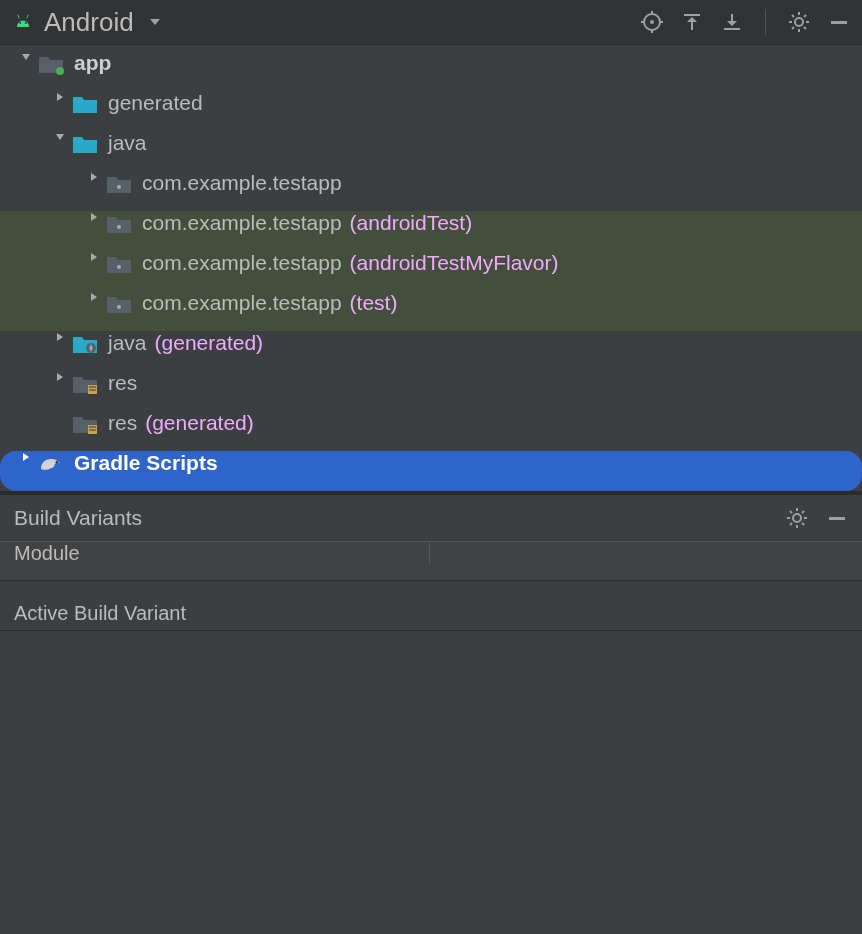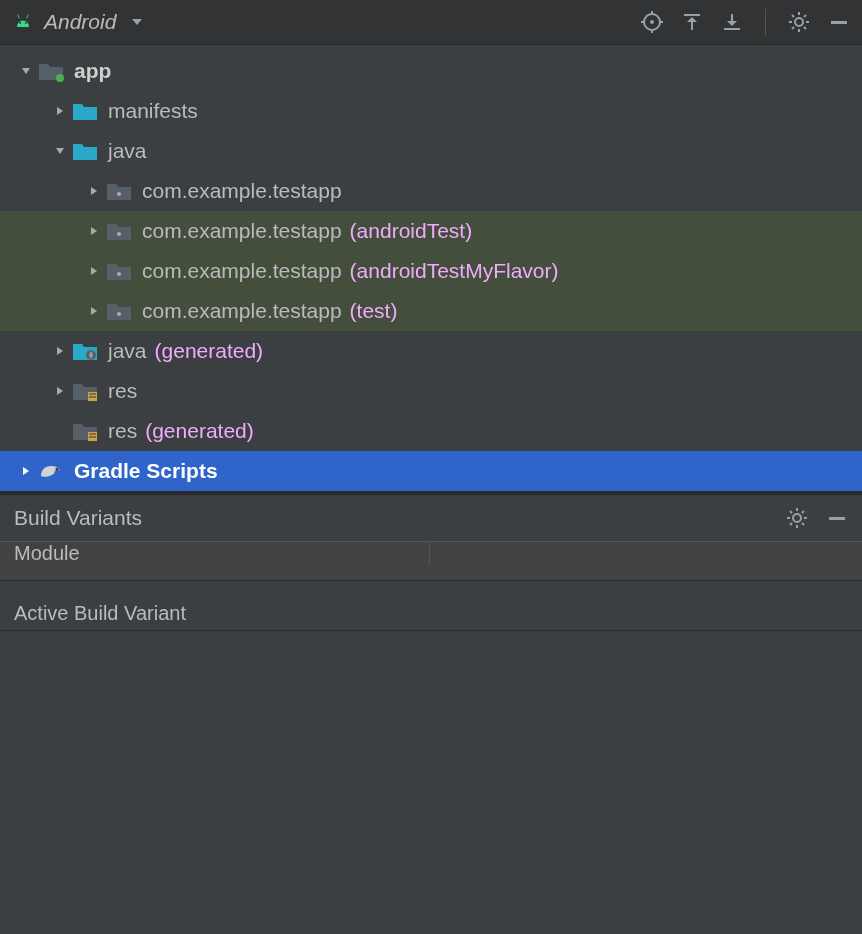--- a/index.html
+++ b/index.html
@@ -17,35 +17,35 @@
   .toolbar {
     height: 45px;
     background: #313335;
     display: flex;
     align-items: center;
     padding: 0 12px;
     border-bottom: 1px solid #2b2b2b;
   }
   .toolbar-left { display: flex; align-items: center; gap: 10px; flex: 1; }
   .toolbar-right { display: flex; align-items: center; gap: 18px; }
-  .toolbar-title { color: #bbbbbb; font-size: 21px; font-style: italic; }
+  .toolbar-title { color: #bbbbbb; font-size: 26px; }
   .toolbar-icon { width: 22px; height: 22px; display: flex; align-items: center; justify-content: center; cursor: pointer; }
   .toolbar-sep { width: 1px; height: 26px; background: #555; margin: 0 4px; }
 
   
   .tree { padding-top: 6px; }
   .tree-row {
     height: 40px;
     display: flex;
-    align-items: center;
+    align-items: flex-start;
     padding-right: 12px;
     white-space: nowrap;
     cursor: pointer;
   }
-  .tree-row.selected { background: #2f65ca; color: #fff; }
+  .tree-row.selected { background: #2f65ca; color: #fff; border-radius: 16px; }
   .tree-row.greenish { background: #434e3d; }
   .tree-row .chevron {
     width: 24px; display: inline-flex; justify-content: center; align-items: center;
     color: #aaa; font-size: 13px;
   }
   .tree-row.selected .chevron { color: #fff; }
   .tree-row .icon {
     width: 26px; height: 26px; margin-right: 10px; display: inline-flex; align-items: center; justify-content: center; flex-shrink: 0;
   }
   .label { color: #bbbbbb; font-size: 21px; }
@@ -198,21 +198,21 @@
     <span class="chevron">
       <svg width="12" height="12" viewBox="0 0 12 12">
           <path d="M3 2 L9 6 L3 10 Z" fill="#aaa"></path>
         </svg>
     </span>
     <span class="icon">
       <svg width="26" height="22" viewBox="0 0 26 22">
           <path d="M1 4 L10 4 L12 7 L25 7 L25 20 L1 20 Z" fill="#2aa8c7"></path>
         </svg>
     </span>
-    <span class="label">manifests</span>
+    <span class="label">generated</span>
   </div>
 
   <div class="tree-row indent-1">
     <span class="chevron">
       <svg width="12" height="12" viewBox="0 0 12 12">
           <path d="M2 3 L10 3 L6 9 Z" fill="#aaa"></path>
         </svg>
     </span>
     <span class="icon">
       <svg width="26" height="22" viewBox="0 0 26 22">

